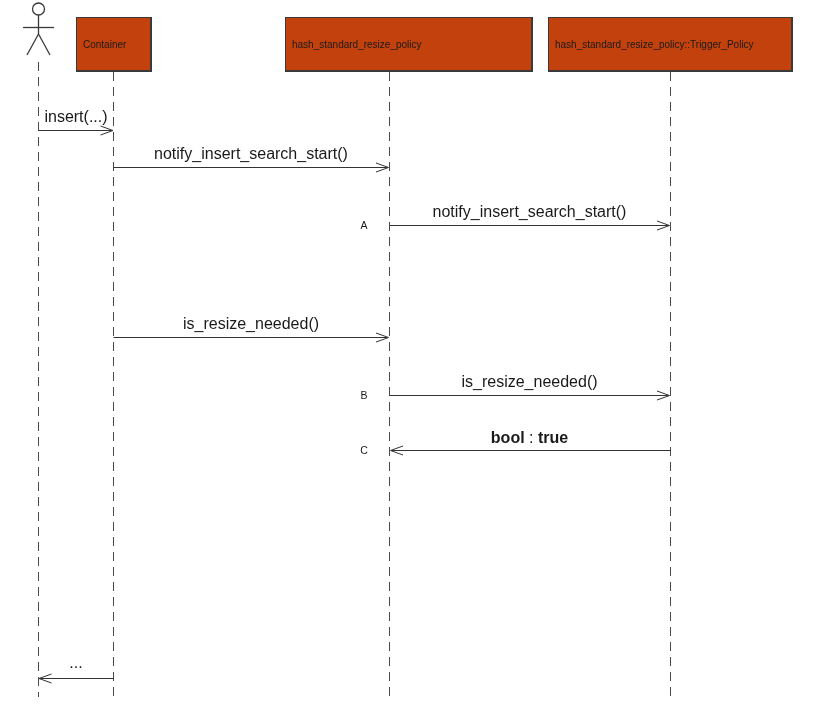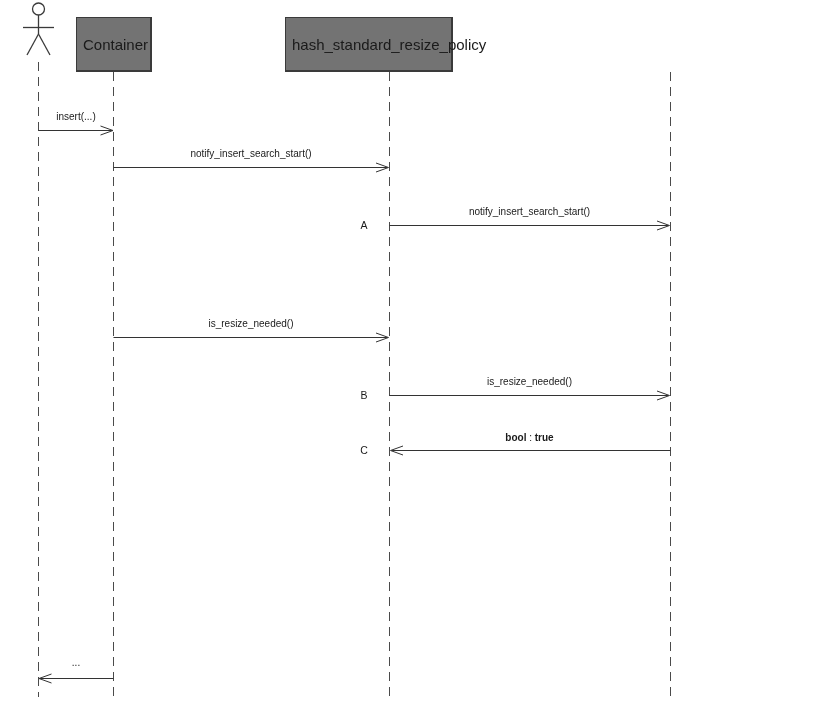--- a/index.html
+++ b/index.html
@@ -21,34 +21,34 @@
     position: absolute;
     left: 0;
     top: 0;
   }
   .participant-box {
     position: absolute;
     box-sizing: border-box;
     border: 1px solid #3a3a3a;
     border-right-width: 2px;
     border-bottom-width: 2px;
-    background: #737373;
+    background: #c2410c;
     display: flex;
     align-items: center;
     padding: 0 6px;
-    font-size: 15px;
+    font-size: 10px;
     color: #1a1a1a;
     white-space: nowrap;
   }
   .box-container { left: 76px;  top: 17px; width: 76px;  height: 55px; }
-  .box-hash      { left: 285px; top: 17px; width: 168px; height: 55px; }
+  .box-hash      { left: 285px; top: 17px; width: 248px; height: 55px; }
   .box-trigger   { left: 548px; top: 17px; width: 245px; height: 55px; }
   .msg-label {
     position: absolute;
-    font-size: 10px;
+    font-size: 16px;
     color: #1a1a1a;
     text-align: center;
     line-height: 14px;
     white-space: nowrap;
   }
   .msg-marker {
     position: absolute;
     font-size: 10.5px;
     color: #1a1a1a;
     text-align: center;
@@ -121,20 +121,23 @@
       </g>
     </g>
   </svg>
 
   <div class="participant-box box-container">
     <span>Container</span>
   </div>
   <div class="participant-box box-hash">
     <span>hash_standard_resize_policy</span>
   </div>
+  <div class="participant-box box-trigger">
+    <span>hash_standard_resize_policy::Trigger_Policy</span>
+  </div>
 
   <div class="msg-label lbl-m1">insert(...)</div>
   <div class="msg-label lbl-m2">notify_insert_search_start()</div>
   <div class="msg-label lbl-m3">notify_insert_search_start()</div>
   <div class="msg-label lbl-m4">is_resize_needed()</div>
   <div class="msg-label lbl-m5">is_resize_needed()</div>
   <div class="msg-label lbl-m6">
     <span class="bold">bool</span><span> : </span><span class="bold">true</span>
   </div>
   <div class="msg-label lbl-m7">...</div>

